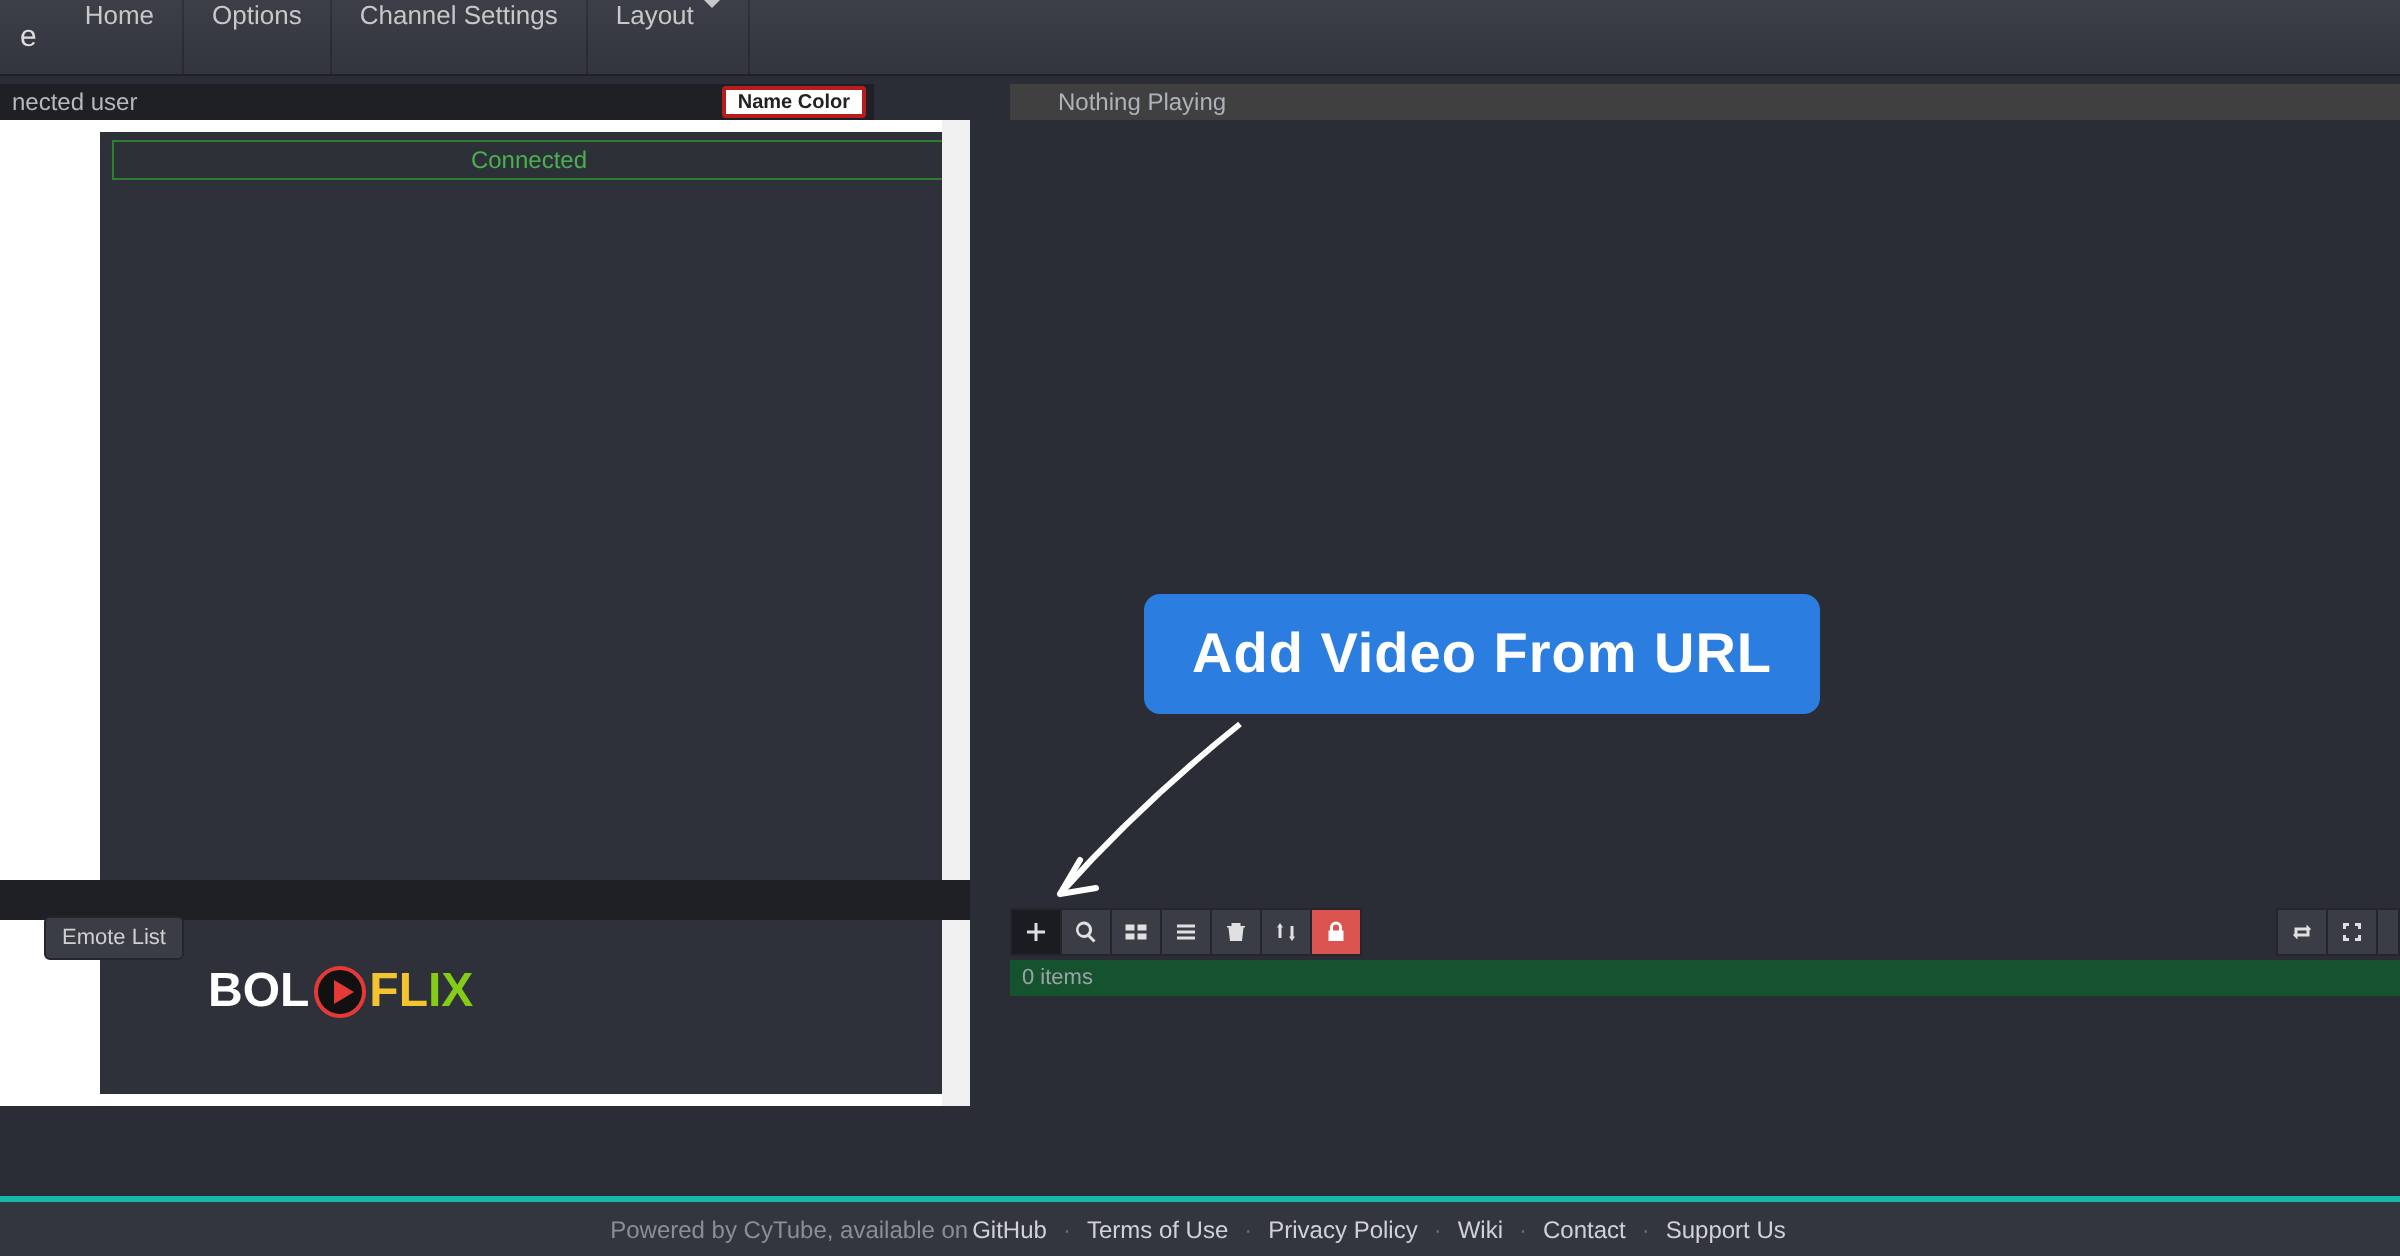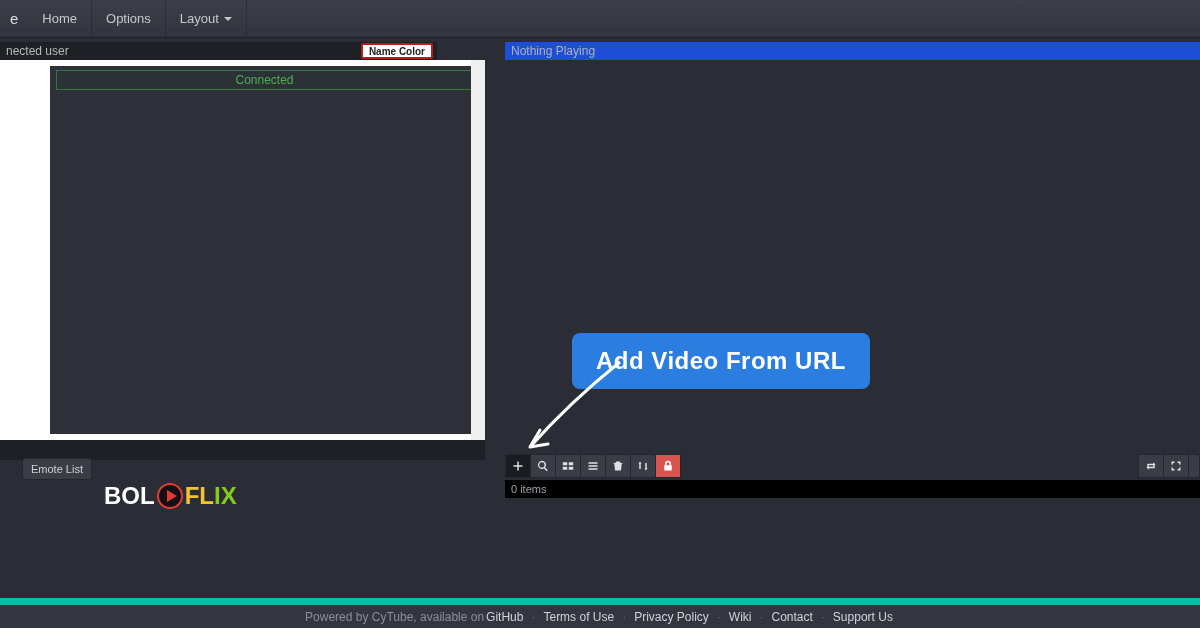--- a/index.html
+++ b/index.html
@@ -12,21 +12,21 @@
   }
   
   .navbar {
     position: absolute; top: 0; left: 0; right: 0; height: 38px;
     background: linear-gradient(#3c3f48, #32353d);
     border-bottom: 1px solid #1e2026;
     display: flex; align-items: stretch;
   }
   .brand { padding: 0 10px; display:flex; align-items:center; color:#ddd; font-size:15px; }
   .nav-item {
-    padding: 0 14px; display:flex; align-items:center;
+    padding: 0 14px; display:flex; align-items:flex-start;
     color:#c8c8c8; cursor:pointer; border-right: 1px solid rgba(0,0,0,0.2);
     font-size: 13px;
   }
   .caret {
     display:inline-block; margin-left:5px;
     border-top: 4px solid #c8c8c8;
     border-left: 4px solid transparent;
     border-right: 4px solid transparent;
   }
   .nav-spacer { flex:1; }
@@ -38,21 +38,21 @@
     background:#1e2025;
     display:flex; align-items:center; padding-left:6px;
     color:#b8b8b8; font-size:12px;
   }
   .name-color-btn {
     position:absolute; right:4px; top:1px; height:16px;
     background:#fff; color:#222; font-size:10px; font-weight:bold;
     padding: 1px 6px; border-radius:2px; border:2px solid #b91c1c;
   }
   .chat-body {
-    position:absolute; left:0; top:60px; width:485px; height:380px;
+    position:absolute; left:0; top:60px; width:485px; height:493px;
     background:#30333b;
   }
   .chat-userlist {
     position:absolute; left:0; top:0; width:44px; height:100%;
     background:#fff;
   }
   .chat-msgarea {
     position:absolute; left:44px; right:0; top:0; height:100%;
     background:#fff;
     display:flex; flex-direction:column;
@@ -87,22 +87,22 @@
     border:1px solid #24262c; border-radius:3px;
     font-size:11px; padding:0 8px;
     display:flex; align-items:center;
   }
   .btn-poll { left:12px; top:458px; width:14px; padding:0 3px;margin-left:30px; }
   .btn-emote { left:22px; top:458px;text-align:center; }
 
   
   .now-playing {
     position:absolute; left:505px; top:42px; right:0; height:18px;
-    background:#1d4ed8; color:#aeb2bb; font-size:12px;
-    padding-left:6px; display:flex; align-items:center;
+    background:#404040; color:#aeb2bb; font-size:12px;
+    padding-left:24px; display:flex; align-items:center;
   }
   .video-area {
     position:absolute; left:505px; top:60px; right:0; height:380px;
     background:#2a2d35;
   }
 
   
   .pl-toolbar {
     position:absolute; left:505px; top:454px; height:24px;
     display:flex;
@@ -116,33 +116,32 @@
   }
   .pl-btn.dark { background:#1a1c21; }
   .pl-btn.red { background:#d9534f; color:#fff; }
   .pl-btn + .pl-btn { margin-left:-1px; }
   .pl-right {
     position:absolute; right:0; top:454px; height:24px; display:flex;
   }
 
   .pl-header {
     position:absolute; left:505px; top:480px; right:0; height:18px;
-    background:#000000; color:#9ea2aa; font-size:11px;
+    background:#14532d; color:#9ea2aa; font-size:11px;
     padding-left:6px; display:flex; align-items:center;text-align:center;
   }
 
   
   .callout {
     position:absolute; left:572px; top:297px;
     background:#2b7de0; color:#fff;
-    font-size:24px; font-weight:600;
+    font-size:28px; font-weight:600;
     padding:14px 24px; border-radius:8px;
     font-family: "Comic Sans MS", "Segoe UI", sans-serif;
     letter-spacing:0.5px;
-    margin-top:36px;
   }
   .arrow {
     position:absolute; left:510px; top:352px;
     width:130px; height:110px; pointer-events:none;
   }
 
   
   .boldflix {
     position:absolute; left:104px; top:482px;
     font-family: Arial Black, Impact, sans-serif;
@@ -155,40 +154,43 @@
     width:28px; height:28px; margin:0 1px;
     display:inline-flex; align-items:center; justify-content:center;
   }
   .bf-yellow { color:#f4c430; }
   .bf-teal { color:#84cc16; }
 
   
   .footer {
     position:absolute; left:0; bottom:0; right:0; height:30px;
     background:#33363e;
-    border-top:7px solid #14b8a6;
+    border-top:3px solid #14b8a6;
     display:flex; align-items:center; justify-content:center;
     color:#8a8e97; font-size:12px;
   }
   .footer .link { color:#d0d2d8; margin:0 2px; }
   .footer .sep { color:#6a6d75; margin:0 6px; }
 
   
   svg.ico { width:12px; height:12px; fill:currentColor; }
 </style>
 </head>
 <body>
 
 <div class="navbar">
   <div class="brand">e</div>
   <div class="nav-item">
       <span>Home</span>
     </div>
   <div class="nav-item">
       <span>Options</span>
+    </div>
+  <div class="nav-item">
+      <span>Channel Settings</span>
     </div>
   <div class="nav-item">
       <span>Layout</span>
       <span class="caret"></span>
     </div>
   <div class="nav-spacer"></div>
 </div>
 
 <div class="left-head">
   <span>nected user</span>

